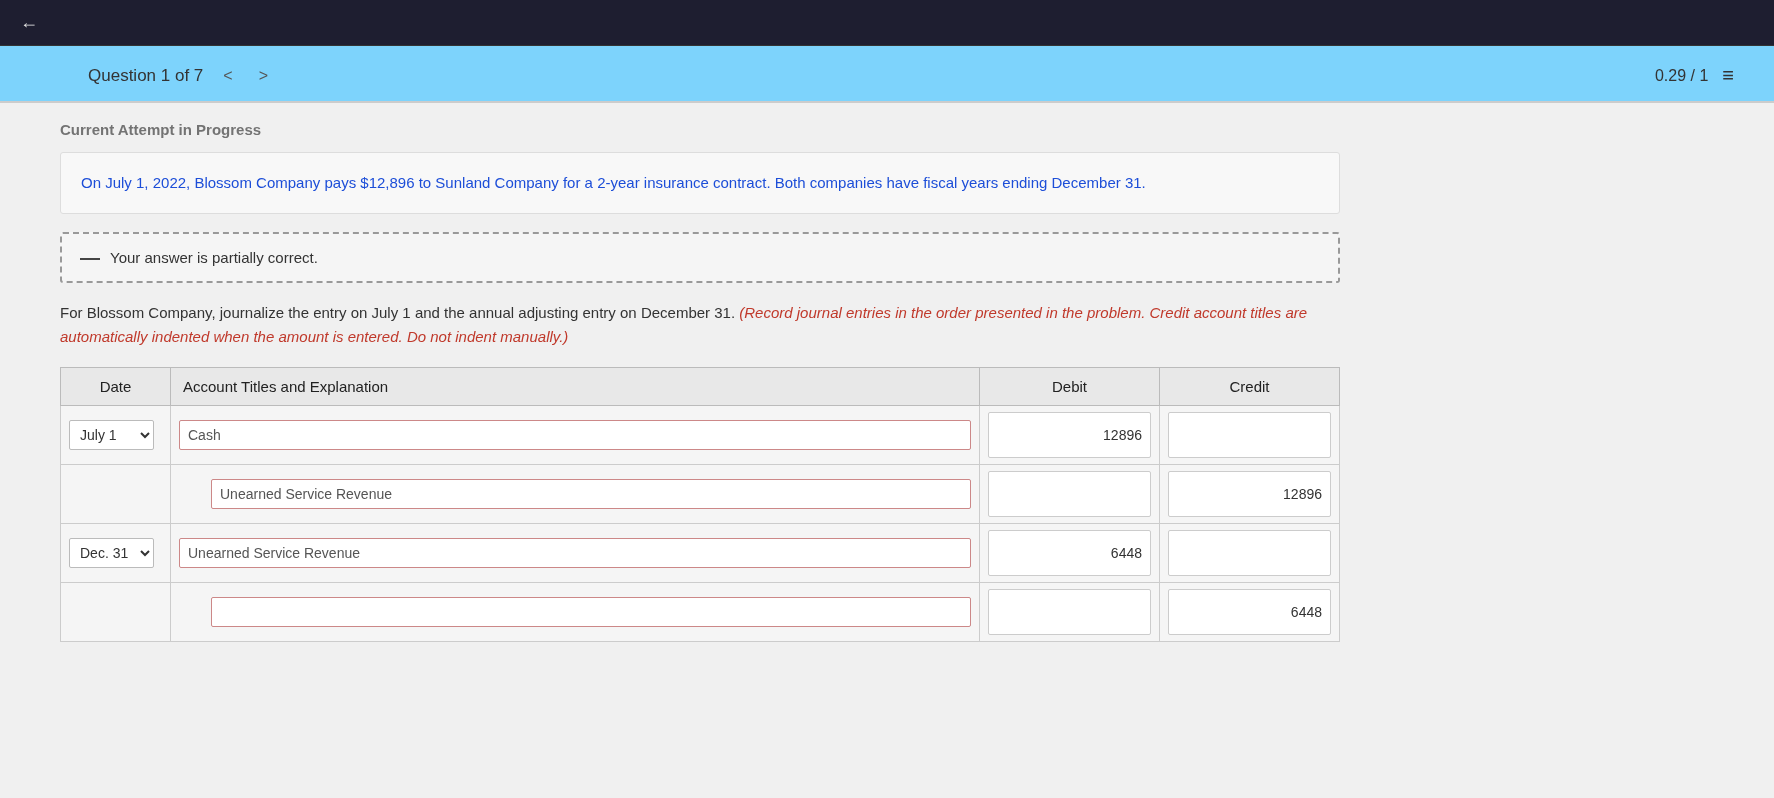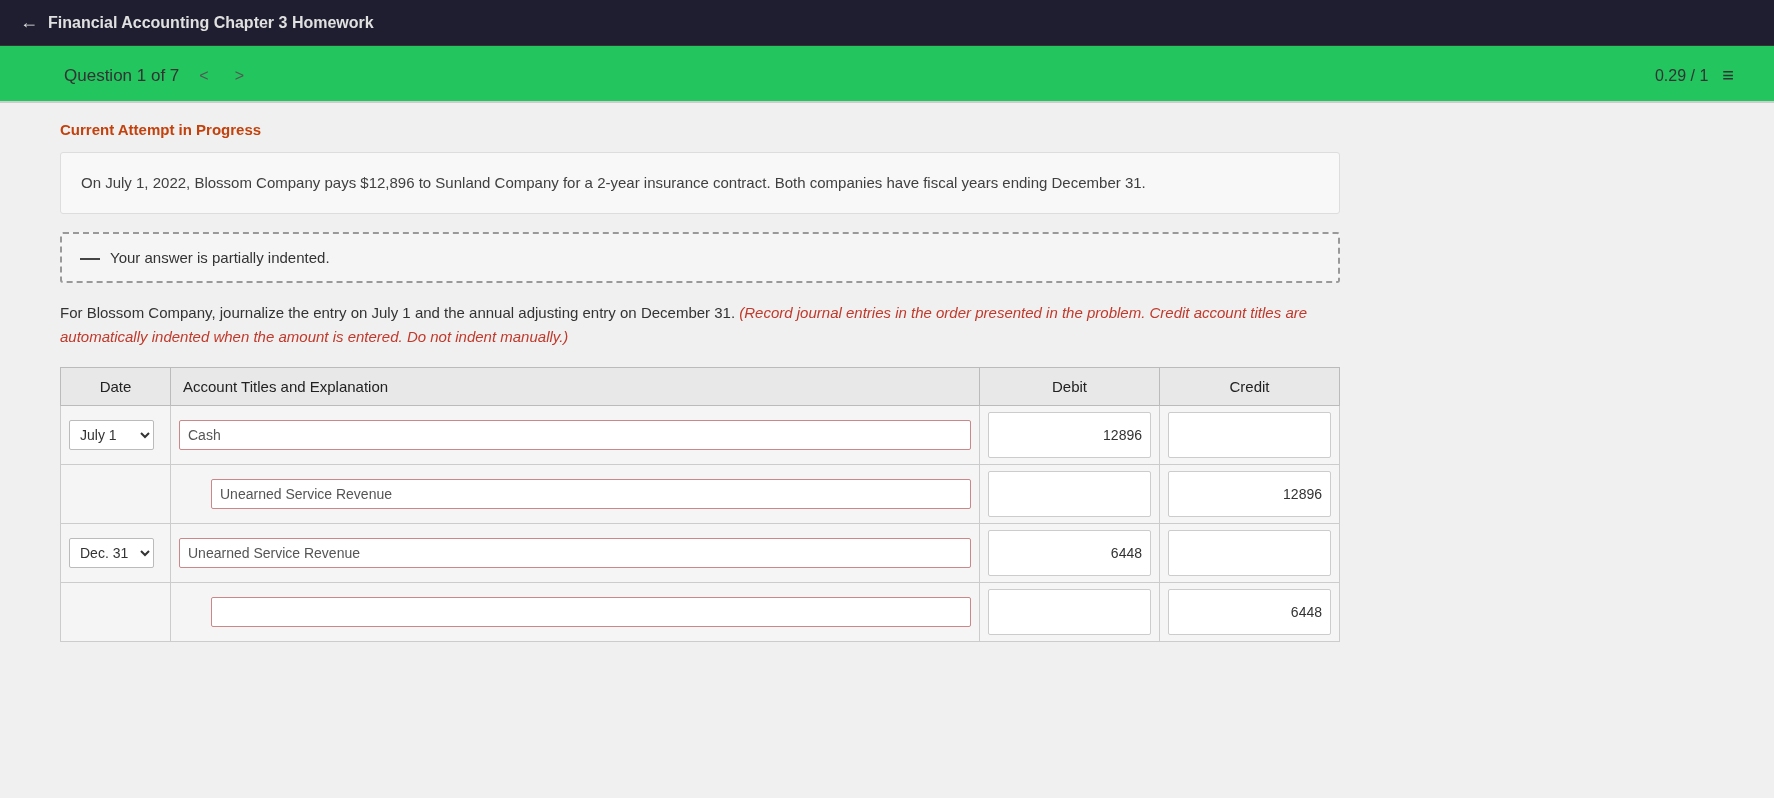--- a/index.html
+++ b/index.html
@@ -25,22 +25,22 @@
       font-size: 18px;
       cursor: pointer;
       color: #e0e0e0;
     }
     .main-content {
       background: #f0f0f0;
       min-height: 758px;
       padding: 0;
     }
     .question-header {
-      background: #22c55e;
-      padding: 18px 40px 14px 64px;
+      background: #7dd3fc;
+      padding: 18px 40px 14px 88px;
       display: flex;
       align-items: center;
       justify-content: space-between;
       border-bottom: 2px solid #ccc;
     }
     .question-nav {
       display: flex;
       align-items: center;
       gap: 14px;
       font-size: 17px;
@@ -63,30 +63,30 @@
       font-size: 20px;
       color: #333;
       cursor: pointer;
     }
     .content-area {
       padding: 18px 60px 20px 60px;
     }
     .attempt-label {
       font-size: 15px;
       font-weight: bold;
-      color: #c2410c;
+      color: #737373;
       margin-bottom: 14px;
     }
     .problem-text {
       background: #f8f8f8;
       border: 1px solid #ddd;
       border-radius: 3px;
       padding: 18px 20px;
       font-size: 15px;
-      color: #404040;
+      color: #1d4ed8;
       margin-bottom: 18px;
       line-height: 1.6;
       max-width: 1280px;
     }
     .partial-correct-box {
       border: 2px dashed #999;
       border-radius: 3px;
       padding: 12px 18px;
       display: flex;
       align-items: center;
@@ -191,21 +191,20 @@
     }
     .amount-cell {
       position: relative;
     }
   </style>
 </head>
 <body>
 
 <div class="top-bar">
   <span class="back-arrow">←</span>
-  <span>Financial Accounting Chapter 3 Homework</span>
 </div>
 
 <div class="main-content">
 
   <div class="question-header">
     <div class="question-nav">
       <span>Question 1 of 7</span>
       <span class="nav-arrow">&lt;</span>
       <span class="nav-arrow">&gt;</span>
     </div>
@@ -216,21 +215,21 @@
   </div>
 
   <div class="content-area">
 
     <div class="attempt-label">Current Attempt in Progress</div>
 
     <div class="problem-text">On July 1, 2022, Blossom Company pays $12,896 to Sunland Company for a 2-year insurance contract. Both companies have fiscal years ending December 31.</div>
 
     <div class="partial-correct-box">
       <span class="dash-icon">—</span>
-      <span>Your answer is partially indented.</span>
+      <span>Your answer is partially correct.</span>
     </div>
 
     <div class="instruction-text">
       <span>For Blossom Company, journalize the entry on July 1 and the annual adjusting entry on December 31. </span><span class="red-italic">(Record journal entries in the order presented in the problem. Credit account titles are automatically indented when the amount is entered. Do not indent manually.)</span>
     </div>
 
     <table class="journal-table">
       <thead>
         <tr>
           <th>Date</th>

